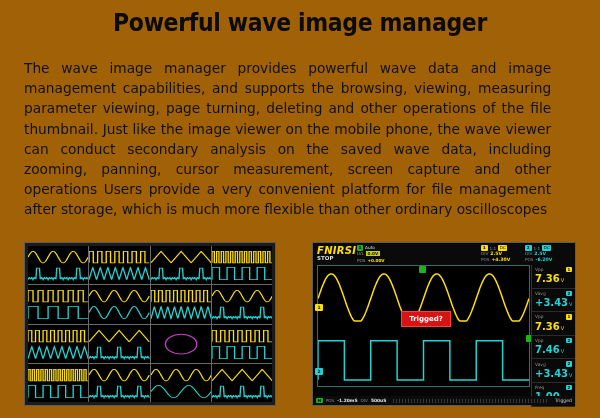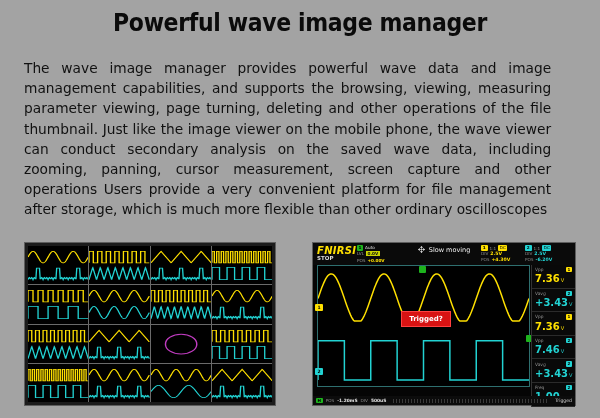--- a/index.html
+++ b/index.html
@@ -2,21 +2,21 @@
 <html><head>
 <meta charset="utf-8">
 <style>
   * { box-sizing: border-box; margin: 0; padding: 0; }
   html, body {
     width: 600px; height: 418px;
     background: #ffffff;
     font-family: "Liberation Sans", sans-serif;
     overflow: hidden;
   }
-  .page { position: relative; width: 600px; height: 418px; background: #a3a3a3; }
+  .page { position: relative; width: 600px; height: 418px; background: #a16207; }
 
   
   .title {
     position: absolute; left: 0; top: 8px; width: 600px;
     text-align: center;
     font-family: "DejaVu Sans", sans-serif;
     font-weight: 700;
     font-size: 25px;
     letter-spacing: -0.4px;
     color: #0b0b0b;
@@ -269,28 +269,20 @@
           <div class="trow">
             <span class="tlbl">LVL</span>
             <span class="tval hi">0.0V</span>
           </div>
           <div class="trow">
             <span class="tlbl">POS</span>
             <span class="tval yel">+0.00V</span>
           </div>
         </div>
 
-        <div class="center-hdr">
-          <span class="move-ico">
-            <svg width="7" height="7" viewBox="0 0 12 12">
-              <path d="M6 0.5 L7.6 2.6 H4.4 Z M6 11.5 L4.4 9.4 H7.6 Z M0.5 6 L2.6 4.4 V7.6 Z M11.5 6 L9.4 7.6 V4.4 Z M6 2.8 V9.2 M2.8 6 H9.2" fill="#fff" stroke="#fff" stroke-width="0.9"></path>
-            </svg>
-          </span>
-          <span>Slow moving</span>
-        </div>
 
         <div class="chblk" id="chblk1">
           <div class="chtop">
             <span class="chbadge c1">1</span>
             <span class="chmeta">1:1</span>
             <span class="chpill c1">DC</span>
           </div>
           <div class="chrow">
             <span class="k">DIV</span>
             <span class="v c1">2.5V</span>

